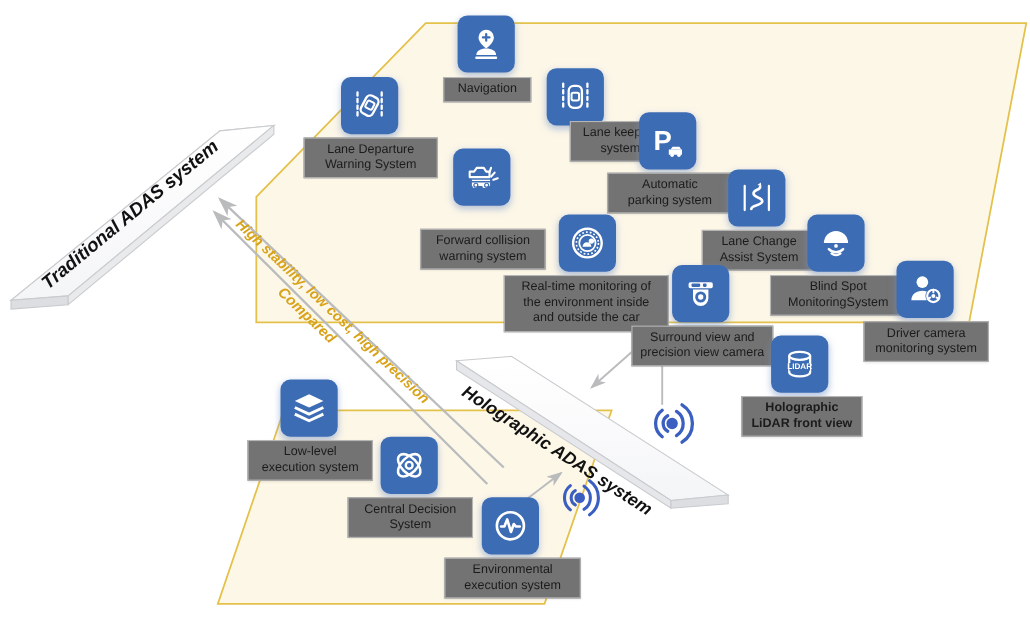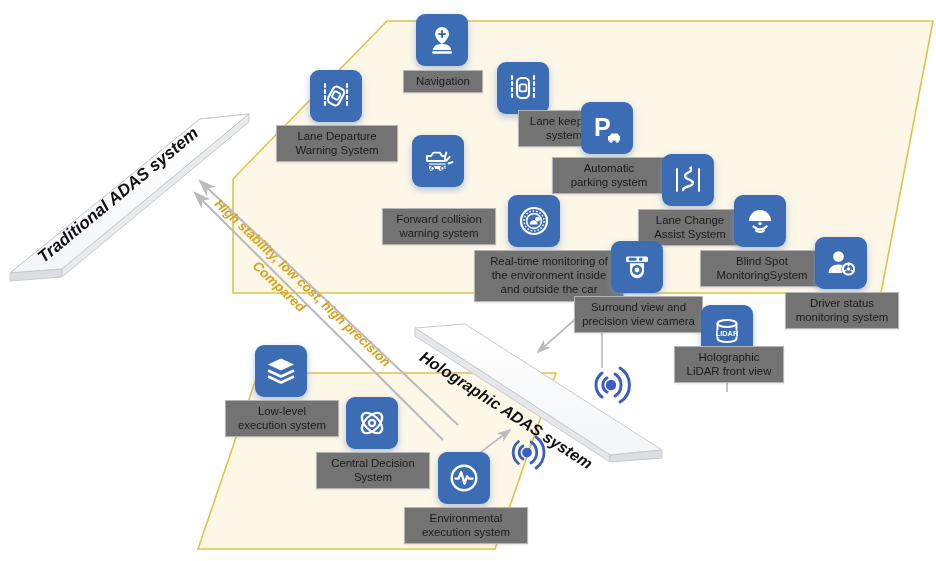--- a/index.html
+++ b/index.html
@@ -201,21 +201,21 @@
     <div class="plate"></div>
     <div class="tile">
       <svg width="36" height="36" viewBox="0 0 36 36">
         <circle cx="18" cy="18" r="13" fill="none" stroke="#fff" stroke-width="2.2"></circle>
         <circle cx="18" cy="18" r="10" fill="none" stroke="#fff" stroke-width="1.5" stroke-dasharray="1.6 1.9"></circle>
         <circle cx="18" cy="18" r="7.4" fill="none" stroke="#fff" stroke-width="1.6"></circle>
         <path d="M13.6 21.4c0-2.4 1.8-4.2 4-4.2s4 1.8 4 4.2z" fill="#fff"></path>
         <circle cx="21.6" cy="16.2" r="2.4" fill="#fff"></circle>
       </svg>
     </div>
-    <div class="cap" style="left:-76px;top:29px;width:136px;margin-left:16px;">Real-time monitoring of
+    <div class="cap" style="left:-76px;top:29px;width:136px;">Real-time monitoring of
 the environment inside
 and outside the car</div>
   </div>
 
   <div class="node" style="left:760px;top:221px;">
     <div class="plate"></div>
     <div class="tile">
       <svg width="36" height="36" viewBox="0 0 36 36">
         <path d="M7 18a11 11 0 0 1 22 0z" fill="#fff"></path>
         <path d="M11.5 23.5a9 9 0 0 0 13 0" fill="none" stroke="#fff" stroke-width="2.2" stroke-linecap="round"></path>
@@ -248,35 +248,35 @@
     <div class="tile">
       <svg width="36" height="36" viewBox="0 0 36 36">
         <circle cx="15.5" cy="11.5" r="5.3" fill="#fff"></circle>
         <path d="M5.5 28c0-5.4 4.6-8.6 10-8.6s10 3.2 10 8.6z" fill="#fff"></path>
         <circle cx="25.5" cy="24" r="7.2" fill="#3c6cb4"></circle>
         <circle cx="25.5" cy="24" r="5.6" fill="none" stroke="#fff" stroke-width="2"></circle>
         <circle cx="25.5" cy="24" r="1.8" fill="#fff"></circle>
         <path d="M25.5 18.4v2.2M20.6 26.4l2-.9M30.4 26.4l-2-.9" stroke="#fff" stroke-width="1.8" stroke-linecap="round"></path>
       </svg>
     </div>
-    <div class="cap" style="left:-56px;top:29px;width:100px;">Driver status
+    <div class="cap" style="left:-56px;top:29px;width:100px;">Driver camera
 monitoring system</div>
   </div>
 
   <div class="node" style="left:727px;top:331px;">
     <div class="plate"></div>
     <div class="tile">
       <svg width="34" height="34" viewBox="0 0 34 34">
         <ellipse cx="17" cy="9.5" rx="9.5" ry="3.6" fill="none" stroke="#fff" stroke-width="2"></ellipse>
         <path d="M7.5 9.5v15c0 2 4.3 3.6 9.5 3.6s9.5-1.6 9.5-3.6v-15" fill="none" stroke="#fff" stroke-width="2"></path>
         <rect x="7.6" y="16" width="18.8" height="7" fill="#3c6cb4"></rect>
         <text x="17" y="21.9" text-anchor="middle" font-family="Liberation Sans, sans-serif" font-size="7.4" font-weight="bold" fill="#fff">LIDAR</text>
       </svg>
     </div>
-    <div class="cap" style="left:-53px;top:15px;width:96px;">Holographic
+    <div class="cap" style="left:-53px;top:29px;width:96px;font-weight:bold;">Holographic
 LiDAR front view</div>
   </div>
 
   <div class="node" style="left:281px;top:371px;">
     <div class="plate"></div>
     <div class="tile">
       <svg width="36" height="36" viewBox="0 0 36 36">
         <path d="M18 5.5l13 6-13 6-13-6z" fill="#fff"></path>
         <path d="M5 17.5l13 6 13-6" fill="none" stroke="#fff" stroke-width="2.6" stroke-linejoin="round"></path>
         <path d="M5 23.5l13 6 13-6" fill="none" stroke="#fff" stroke-width="2.6" stroke-linejoin="round"></path>

